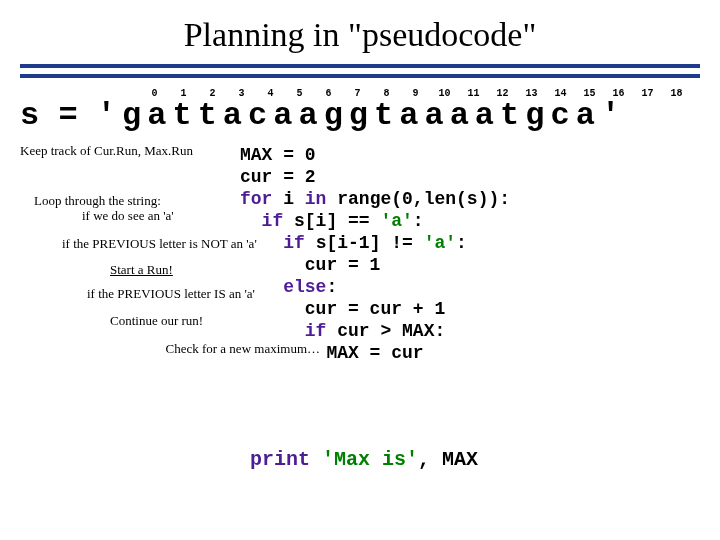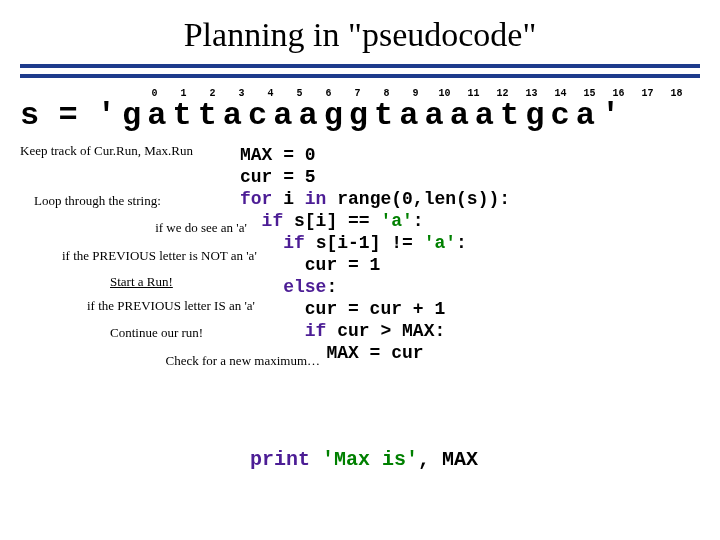--- a/index.html
+++ b/index.html
@@ -56,21 +56,21 @@
   .notes {
     position: absolute;
     left: 0;
     top: 0;
     width: 300px;
     font-size: 13px;
   }
   .note { margin: 0; line-height: 1.1; }
   .n1 { margin-top: 0; }
   .n2 { margin-top: 36px; margin-left: 14px; }
-  .n3 { margin-top: 12px; margin-left: 62px; text-align: center; }
+  .n3 { margin-left: 62px; }
   .n4 { margin-top: 14px; margin-left: 42px; }
   .n5 { margin-top: 12px; margin-left: 90px; font-family: "Comic Sans MS", cursive; text-decoration: underline; }
   .n6 { margin-top: 10px; margin-left: 67px; }
   .n7 { margin-top: 12px; margin-left: 90px; font-family: "Comic Sans MS", cursive; }
   .n8 { margin-top: 14px; margin-left: 90px; font-family: "Comic Sans MS", cursive; text-align: right; }
   .code {
     position: absolute;
     left: 220px;
     top: 0;
     font-family: "Courier New", monospace;
@@ -113,21 +113,21 @@
       <p class="note n2">Loop through the string:</p>
       <p class="note n3">if we do see an 'a'</p>
       <p class="note n4">if the PREVIOUS letter is NOT an 'a'</p>
       <p class="note n5">Start a Run!</p>
       <p class="note n6">if the PREVIOUS letter IS an 'a'</p>
       <p class="note n7">Continue our run!</p>
       <p class="note n8">Check for a new maximum…</p>
     </div>
 
     <div class="code"><span>MAX = 0</span>
-<span>cur = 5</span>
+<span>cur = 2</span>
 <span class="kw">for</span><span> i </span><span class="kw">in</span><span> range(0,len(s)):</span>
 <span>  </span><span class="kw">if</span><span> s[i] == </span><span class="str">'a'</span><span>:</span>
 <span>    </span><span class="kw">if</span><span> s[i-1] != </span><span class="str">'a'</span><span>:</span>
 <span>      cur = 1</span>
 <span>    </span><span class="kw">else</span><span>:</span>
 <span>      cur = cur + 1</span>
 <span>      </span><span class="kw">if</span><span> cur &gt; MAX:</span>
 <span>        MAX = cur</span></div>
 
     <div class="print-line"><span class="kw">print</span><span> </span><span class="str">'Max is'</span><span>, MAX</span></div>

